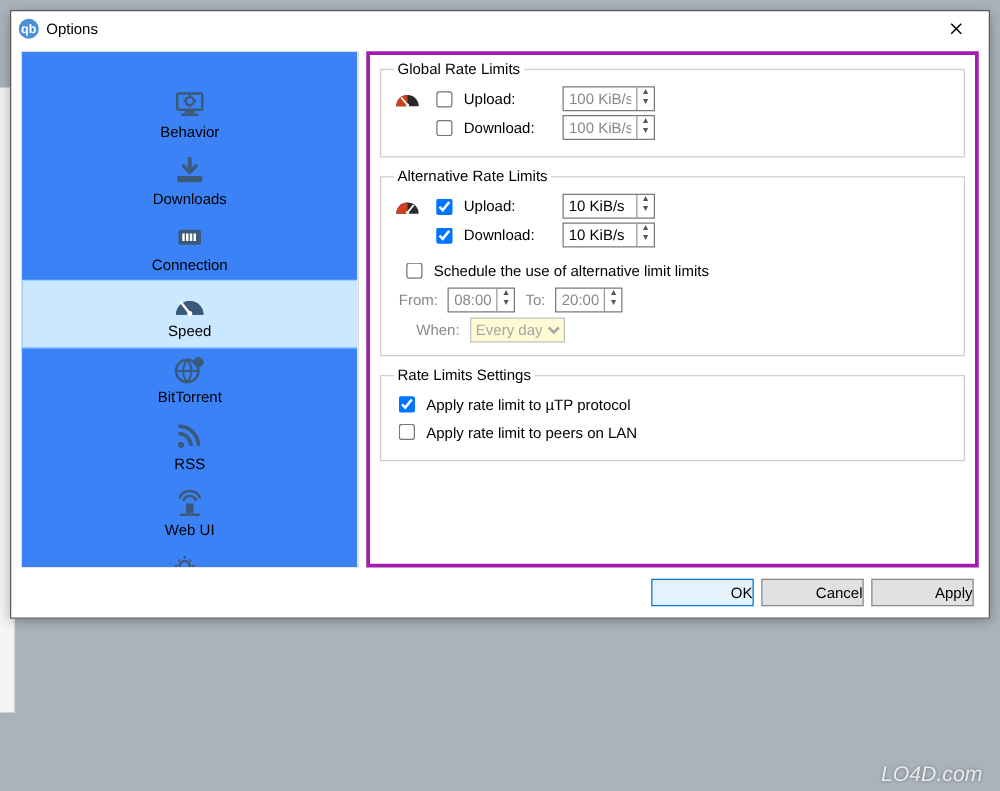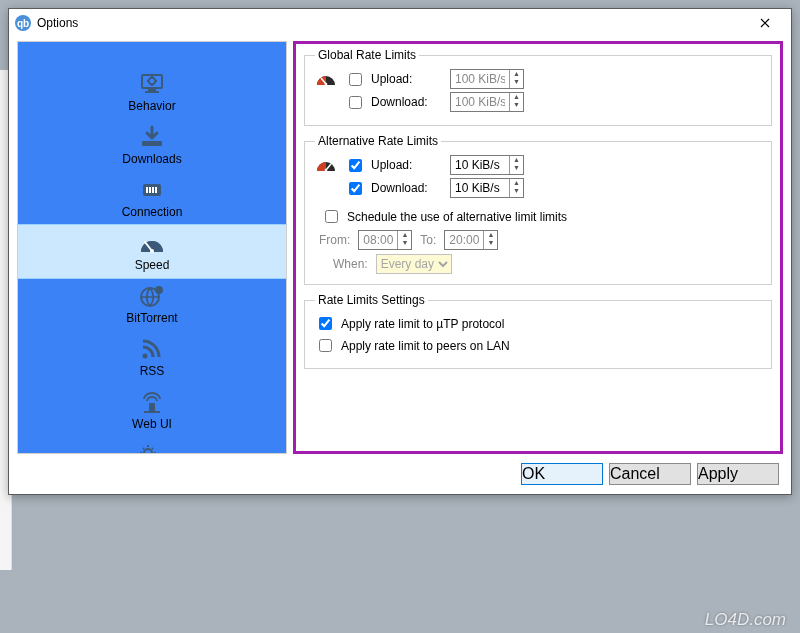--- a/index.html
+++ b/index.html
@@ -28,21 +28,21 @@
   .gaugeico { width:22px; height:18px; margin-top:3px; }
   .spin { display:inline-flex; align-items:center; border:1px solid #7a7a7a; height:20px; background:#fff; }
   .spin.disabled { color:#888; background:#fff; }
   .spin input { border:none; width:58px; padding:1px 4px; font-size:12px; outline:none; background:transparent; color:inherit;}
   .spin .arrows { width:14px; height:18px; border-left:1px solid #999; display:flex; flex-direction:column; font-size:7px; line-height:8px; text-align:center; color:#555; cursor:default;}
   .lbl-col { width:73px; text-align:left; }
   .chk { width:13px; height:13px; }
   .disabled-text { color:#888; }
   select.flat { border:1px solid #aaa; font-size:12px; height:20px; background:#fef9c3;}
   .footer { height:40px; display:flex; align-items:center; justify-content:flex-end; gap:6px; padding:0 12px; }
-  .btn { min-width:82px; height:22px; border:1px solid #8a8a8a; background:#e1e1e1; font-size:16px; display:flex; align-items:center; justify-content:flex-start; cursor:default;}
+  .btn { min-width:82px; height:22px; border:1px solid #8a8a8a; background:#e1e1e1; font-size:12px; display:flex; align-items:center; justify-content:flex-end; cursor:default;}
   .btn.primary { border:1px solid #0078d7; background:#e5f1fb;}
   .watermark { position:absolute; right:14px; bottom:3px; color:rgba(255,255,255,0.8); font-size:17px; font-style:italic; font-weight:400; text-shadow:0 0 3px rgba(0,0,0,0.4); pointer-events:none;}
   svg { display:block; }
   .nosettings { padding-left:6px; }
   .subrow { margin-left:0px; margin-top:4px; display:flex; align-items:center; gap:8px; }
 </style>
 </head>
 <body>
 <div class="bgstrip"></div>
 

